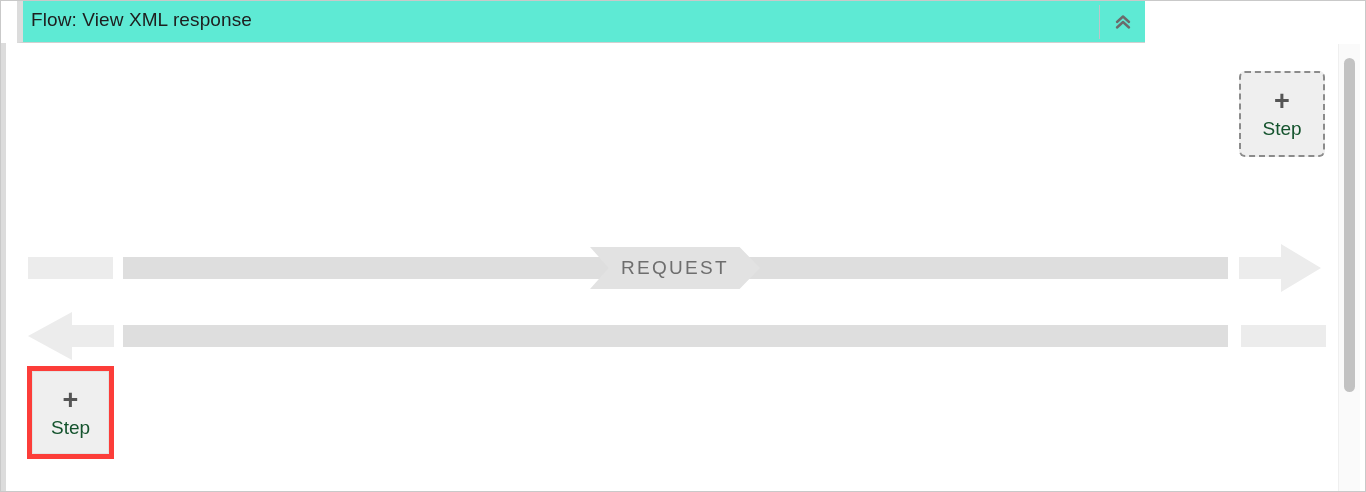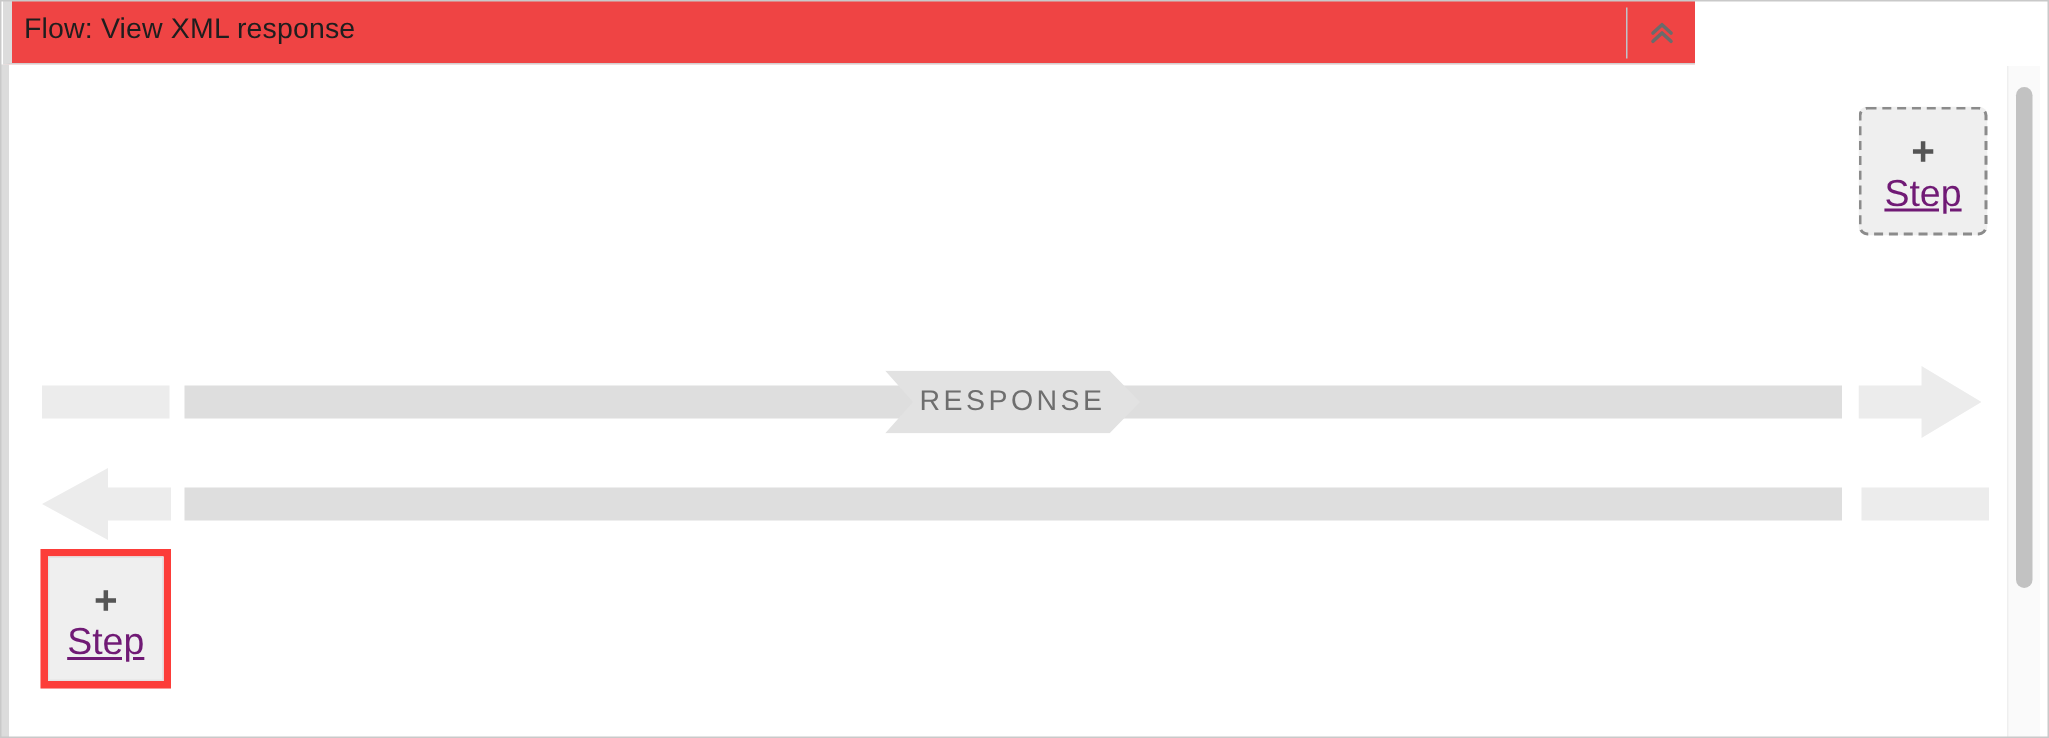--- a/index.html
+++ b/index.html
@@ -14,26 +14,26 @@
     position: relative;
     width: 1366px;
     height: 492px;
     overflow: hidden;
     background: #ffffff;
   }
 
   
   .panel-header {
     position: absolute;
-    left: 2px;
+    left: 17px;
     top: 0;
     width: 1128px;
     height: 43px;
     box-sizing: border-box;
-    background: #ef4444;
+    background: #5eead4;
     border-bottom: 1px solid #d0d0d0;
     border-left: 6px solid #dcdcdc;
   }
   .panel-title {
     position: absolute;
     left: 8px;
     top: 9px;
     font-size: 19px;
     color: #1e1e1e;
     letter-spacing: 0.1px;
@@ -86,24 +86,23 @@
     user-select: none;
   }
   .step-box .plus {
     font-size: 27px;
     line-height: 24px;
     color: #555555;
     font-weight: bold;
     margin-bottom: 6px;
   }
   .step-box .step-label {
-    font-size: 25px;
+    font-size: 19px;
     line-height: 20px;
-    color: #701a75;
-    text-decoration: underline;
+    color: #14532d;
   }
 
   .step-box--dashed {
     left: 1233px;
     top: 28px;
     width: 86px;
     height: 86px;
     border: 2px dashed #8b8b8b;
     border-radius: 6px;
   }
@@ -243,21 +242,21 @@
       <div class="step-label">Step</div>
     </div>
 
     <div class="lane lane-request">
       <div class="bar bar--light req-stub"></div>
       <div class="bar bar--dark req-main"></div>
       <svg class="req-head" viewBox="0 0 82 48">
         <polygon points="0,13 42,13 42,0 82,24 42,48 42,35 0,35" fill="#ececec"></polygon>
       </svg>
       <div class="banner banner--request">
-        <span class="banner-text">RESPONSE</span>
+        <span class="banner-text">REQUEST</span>
       </div>
     </div>
 
     <div class="lane lane-response">
       <svg class="res-head" viewBox="0 0 86 48">
         <polygon points="86,13 44,13 44,0 0,24 44,48 44,35 86,35" fill="#ececec"></polygon>
       </svg>
       <div class="bar bar--dark res-main"></div>
       <div class="bar bar--light res-stub"></div>
     </div>

